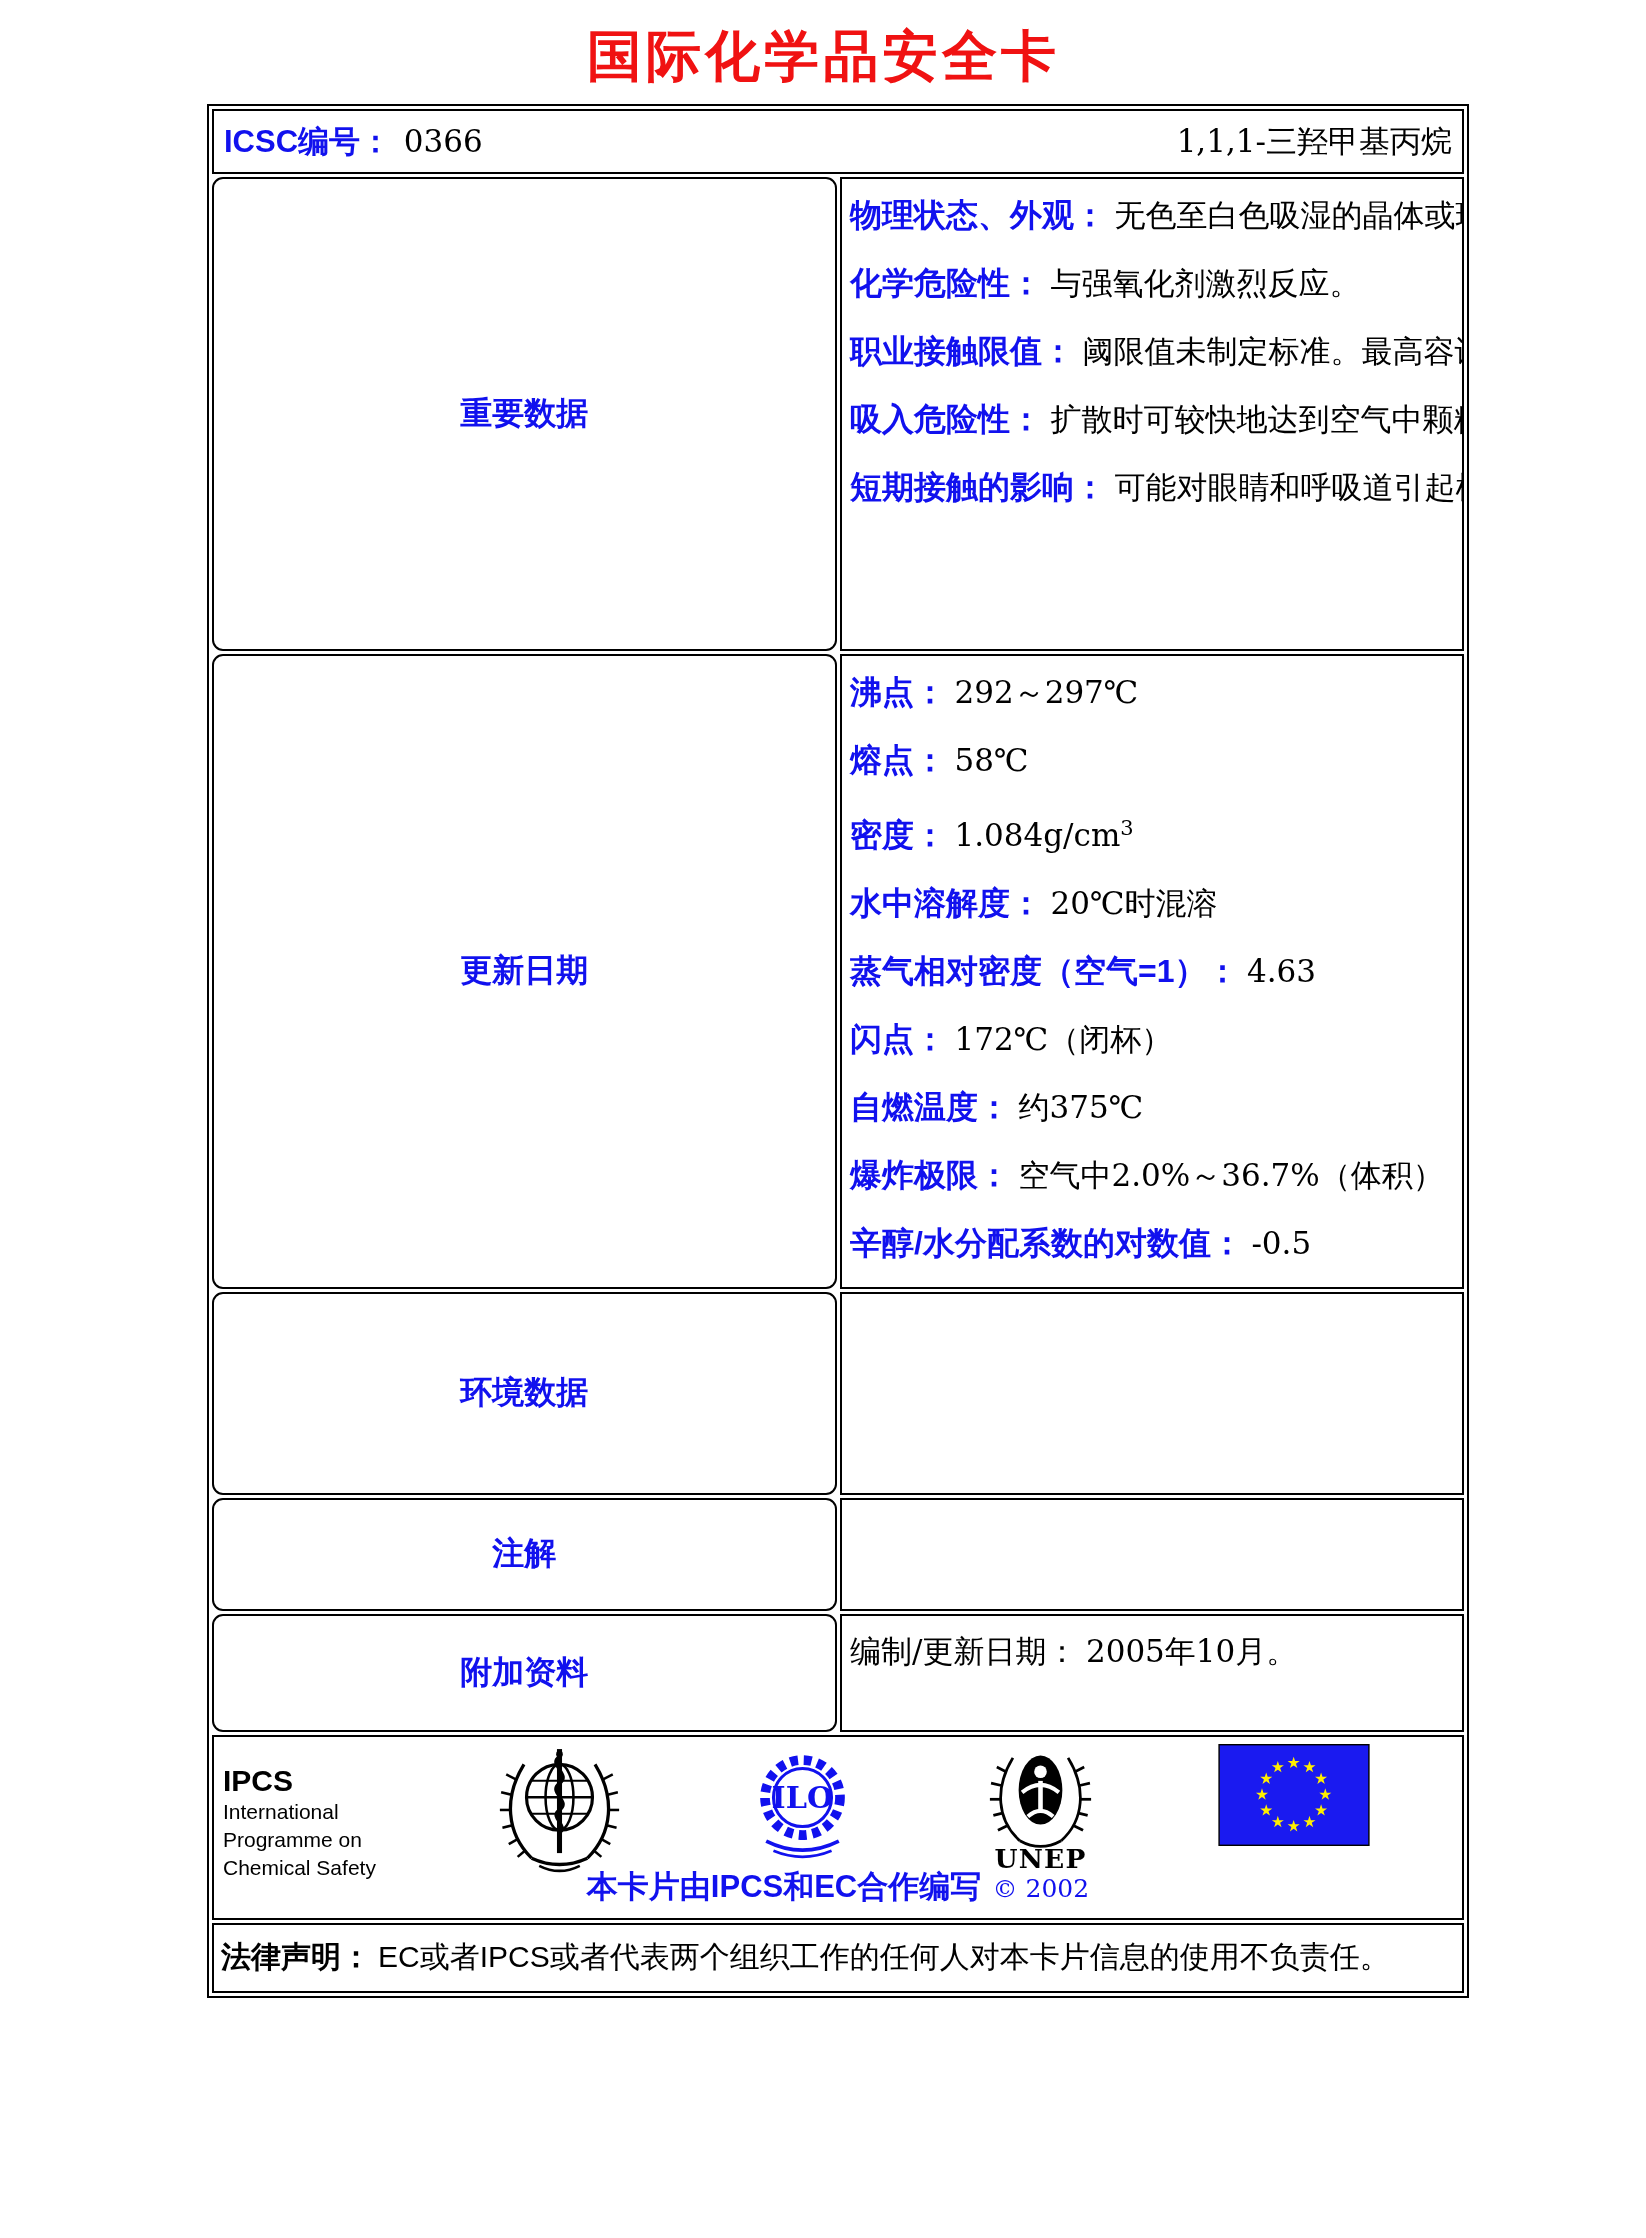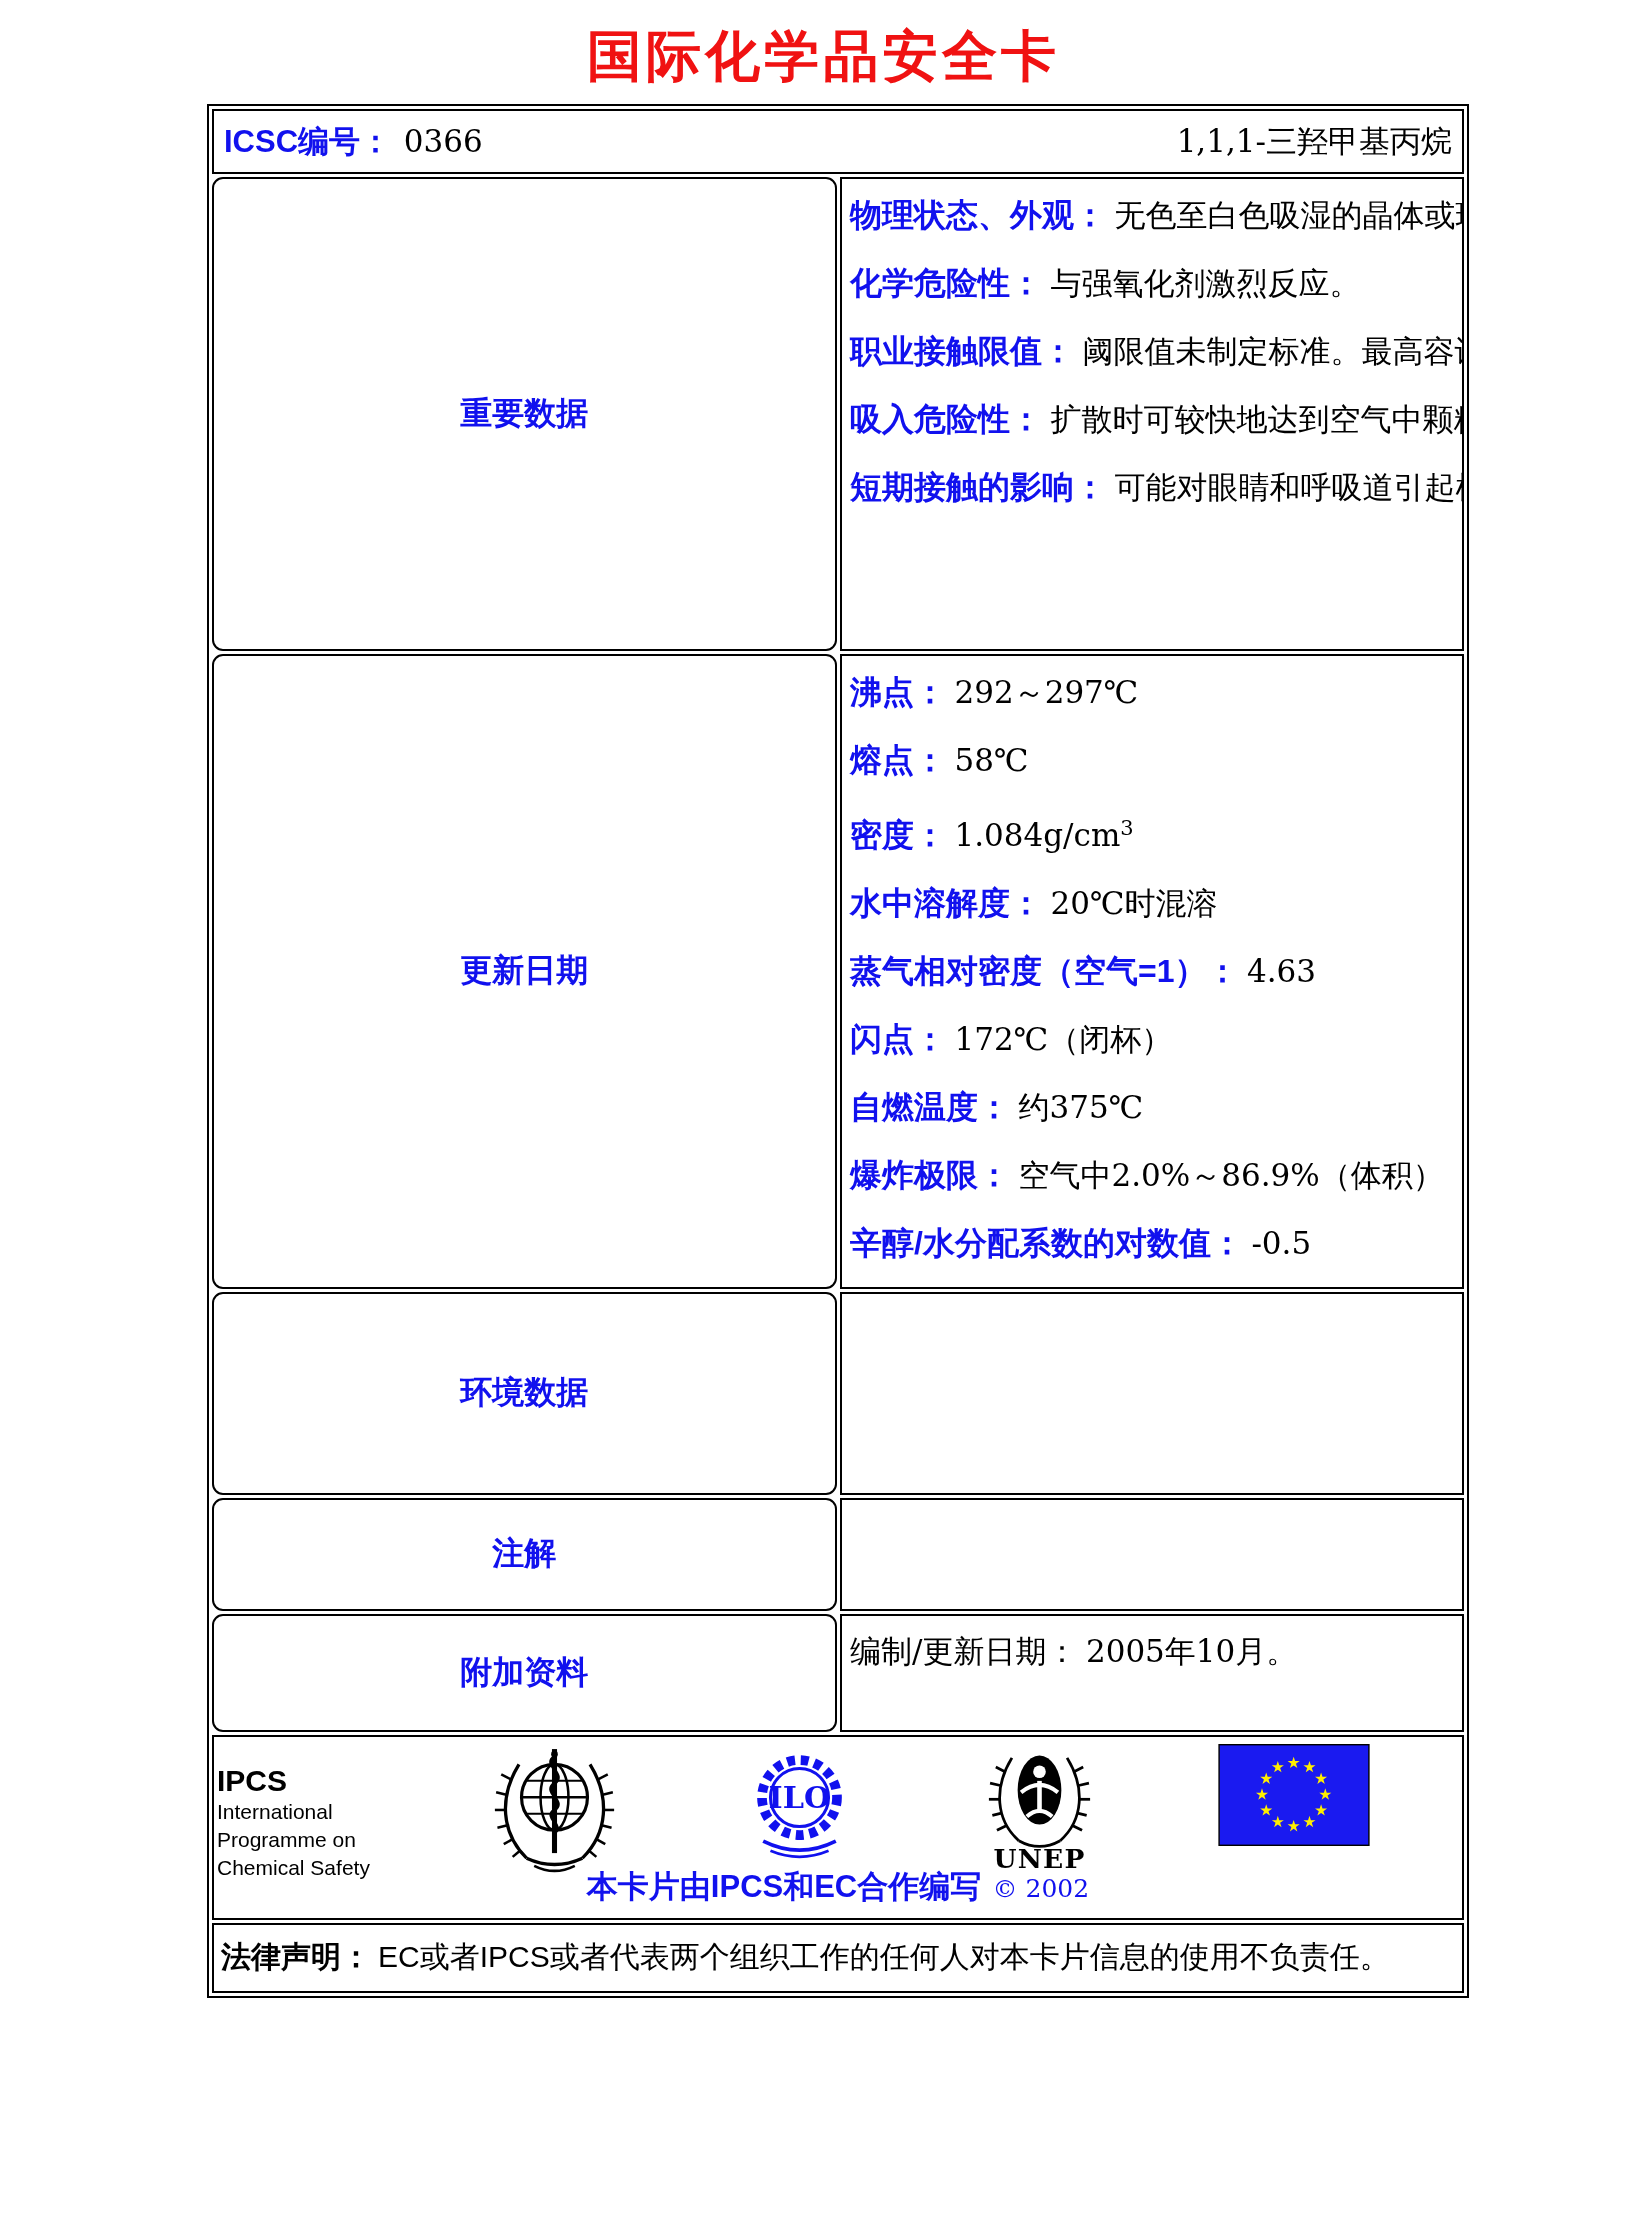--- a/index.html
+++ b/index.html
@@ -92,21 +92,21 @@
   td.h-notes{height:113px;}
   td.h-additional{height:118px;}
   .additional-line .prop-label{
     color:var(--text-black);
     font-family:"DejaVu Serif","Liberation Serif",serif;
     font-weight:normal;font-size:31px;
   }
   td.logos-cell{
     height:185px;
     position:relative;
-    padding:7px 92px 0 3px;
+    padding:7px 92px 0 9px;
   }
   .logos-flex{
     display:flex;
     justify-content:space-between;
     align-items:flex-start;
   }
   .ipcs-block{color:var(--text-black);padding-top:20px;}
   .ipcs-acronym{font-size:30px;font-weight:bold;line-height:34px;}
   .ipcs-line{font-size:21px;line-height:28px;}
   .credit-line{
@@ -202,21 +202,21 @@
       <div class="prop-line">
         <span class="prop-label">蒸气相对密度（空气=1）：</span><span class="prop-value">4.63</span>
       </div>
       <div class="prop-line">
         <span class="prop-label">闪点：</span><span class="prop-value">172℃（闭杯）</span>
       </div>
       <div class="prop-line">
         <span class="prop-label">自燃温度：</span><span class="prop-value">约375℃</span>
       </div>
       <div class="prop-line">
-        <span class="prop-label">爆炸极限：</span><span class="prop-value">空气中2.0%～86.9%（体积）</span>
+        <span class="prop-label">爆炸极限：</span><span class="prop-value">空气中2.0%～36.7%（体积）</span>
       </div>
       <div class="prop-line">
         <span class="prop-label">辛醇/水分配系数的对数值：</span><span class="prop-value">-0.5</span>
       </div>
     </td>
   </tr>
 
   <tr>
     <td class="label-cell h-environment">环境数据</td>
     <td class="content-cell h-environment"></td>

